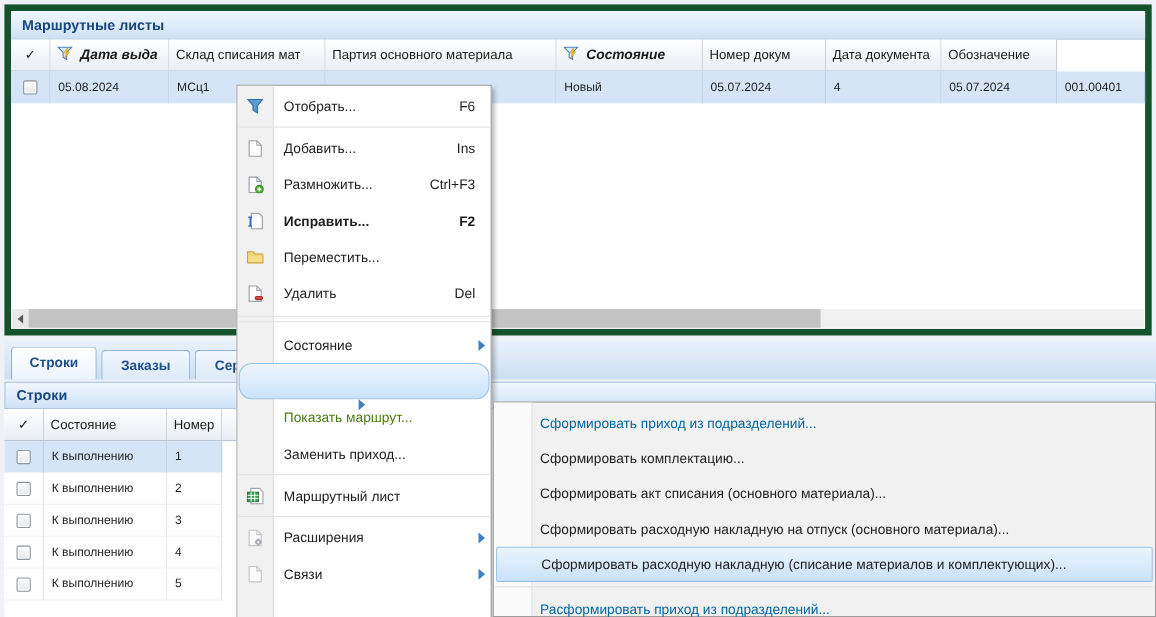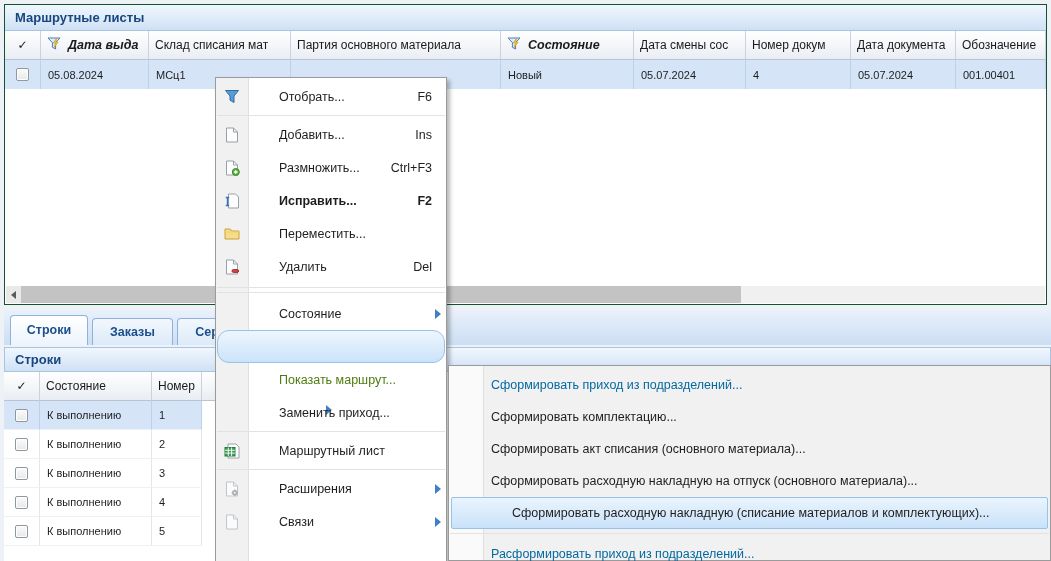--- a/index.html
+++ b/index.html
@@ -7,21 +7,21 @@
   body {
     width:1051px; height:561px; position:relative; overflow:hidden;
     background:#eef1f5;
     font-family:"Liberation Sans","DejaVu Sans",sans-serif;
     font-size:12.5px; color:#1e1e1e;
     -webkit-font-smoothing:antialiased;
   }
 
   
   .top-panel { position:absolute; left:4px; top:4px; width:1043px; height:301px;
-    background:#fff; border:1px solid #14532d; }
+    background:#fff; border:6px solid #14532d; }
   .panel-title { height:26px; line-height:26px; padding-left:10px;
     background:linear-gradient(#f0f7fe,#cfe1f5); border-bottom:1px solid #a9c3e1;
     color:#17477e; font-weight:bold; font-size:13px; }
   .gridcols { display:grid; grid-template-columns:36px 108px 142px 210px 133px 112px 105px 105px 1fr; }
   .th { height:29px; display:flex; align-items:center; padding:0 6px;
     background:linear-gradient(#ffffff,#e9edf3);
     border-right:1px solid #c9d2dd; border-bottom:1px solid #b9c4d2;
     font-size:12px; color:#1a1a1a; white-space:nowrap; overflow:hidden; }
   .th.filtered { font-weight:bold; font-style:italic; font-size:12.5px; }
   .th .flt { margin-right:5px; flex:0 0 auto; }
@@ -55,42 +55,42 @@
   .btd { height:29px; background:#fff; border-right:1px solid #e4e7ea; border-bottom:1px solid #f0f1f3; }
   .brow-sel .btd { background:#d5e4f7; border-right-color:rgba(150,175,210,.35); }
   .btd.noborder { border:none; background:transparent; }
 
   
   .menu { position:absolute; background:#fff; border:1px solid #9b9b9b;
     box-shadow:3px 3px 4px rgba(0,0,0,.28); }
   .ctx-menu { left:215px; top:77px; width:232px; height:500px; padding-top:2px; }
   .ctx-menu::before { content:''; position:absolute; left:0; top:0; bottom:0; width:32px;
     background:#f1f1f1; border-right:1px solid #e0e0e0; }
-  .mi { position:relative; display:flex; align-items:center; height:33px; cursor:default;gap:21px; }
+  .mi { position:relative; display:flex; align-items:center; height:33px; cursor:default; }
   .mi-ico { width:32px; flex:0 0 32px; display:flex; align-items:center; justify-content:center; }
   .mi-label { flex:1; padding-left:10px; white-space:nowrap; overflow:hidden; }
   .mi-short { padding-right:14px; }
   .mi-arrow { width:0; height:0; border-left:6px solid #3f7fc4;
     border-top:5px solid transparent; border-bottom:5px solid transparent; margin-right:5px; }
   .mi.bold .mi-label, .mi.bold .mi-short { font-weight:bold; }
   .mi.disabled .mi-label { color:#4d7c0f; }
   .mi.hl { margin:0 1px; border:1px solid #99c2e8; border-radius:12px;
     background:linear-gradient(#eef6fe,#cbe3f9);flex-direction:column; }
   .msep { position:relative; height:1px; background:#e2e2e2; margin:2px 1px; }
   .msep.big { margin:4px 1px; }
 
   .sub-menu { left:448px; top:365px; width:603px; height:196px; padding-top:3px; background:#f1f1f1; }
   .sub-menu::before { content:''; position:absolute; left:0; top:0; bottom:0; width:34px;
     background:#fafafa; border-right:1px solid #e0e0e0; }
   .smi { position:relative; display:flex; align-items:center; height:32px; cursor:default; }
   .smi-label { padding-left:42px; white-space:nowrap; overflow:hidden; }
   .smi.disabled .smi-label { color:#0369a1; }
   .smi.hl { margin:0 2px; border:1px solid #99c2e8; border-radius:2px;
     background:linear-gradient(#eaf4fe,#c9e2f9); }
-  .smi.hl .smi-label { padding-left:60px; }
+  .smi.hl .smi-label { padding-left:40px; }
 </style>
 </head>
 <body>
 
 <div class="top-panel">
   <div class="panel-title">Маршрутные листы</div>
 
   <div class="gridcols">
     <div class="th ck">
         <span>✓</span>
@@ -104,21 +104,20 @@
     </div>
     <div class="th">Склад списания мат</div>
     <div class="th">Партия основного материала</div>
     <div class="th filtered">
       <span class="flt"><svg width="16" height="13" viewBox="0 0 16 13">
             <path d="M1 1h12L8.6 5.6V12L5.4 10.3V5.6z" fill="#dcebfa" stroke="#4a7ebb"></path>
             <path d="M9.4 1.4 6.2 6h2.1L7 10.8l4.2-5.7H9z" fill="#f4c530" stroke="#c79a1f" stroke-width="0.6"></path>
           </svg></span>
       <span>Состояние</span>
     </div>
-    <div class="th">Дата смены сос</div>
     <div class="th">Номер докум</div>
     <div class="th">Дата документа</div>
     <div class="th">Обозначение</div>
   </div>
 
   <div class="gridcols trow">
     <div class="td ck">
         <span class="checkbox"></span>
       </div>
     <div class="td">05.08.2024</div>

